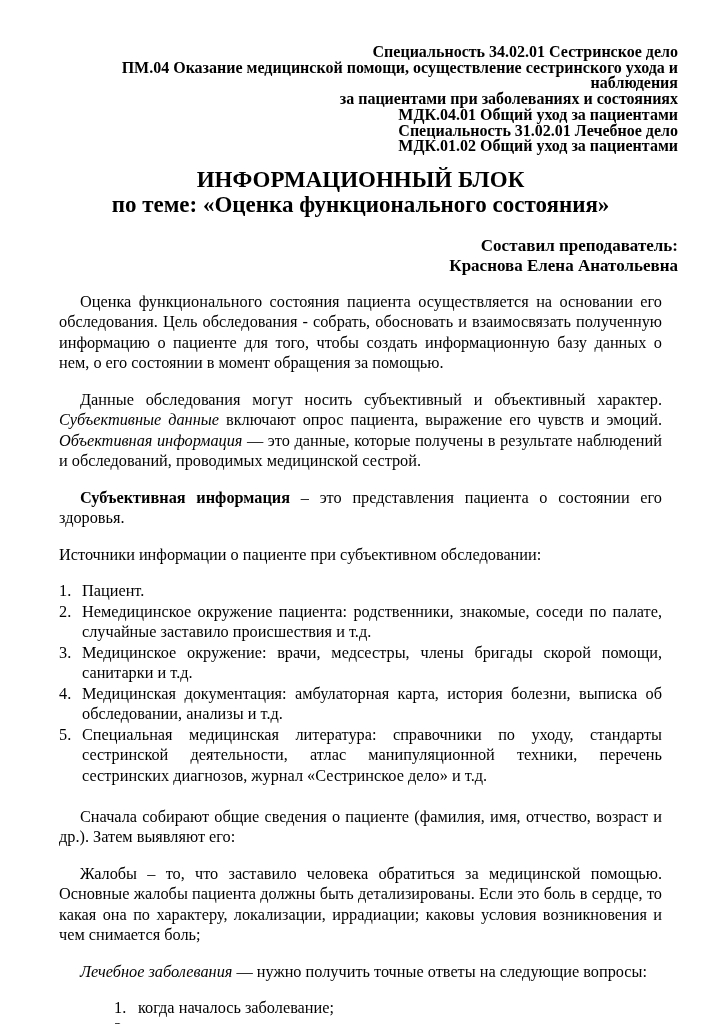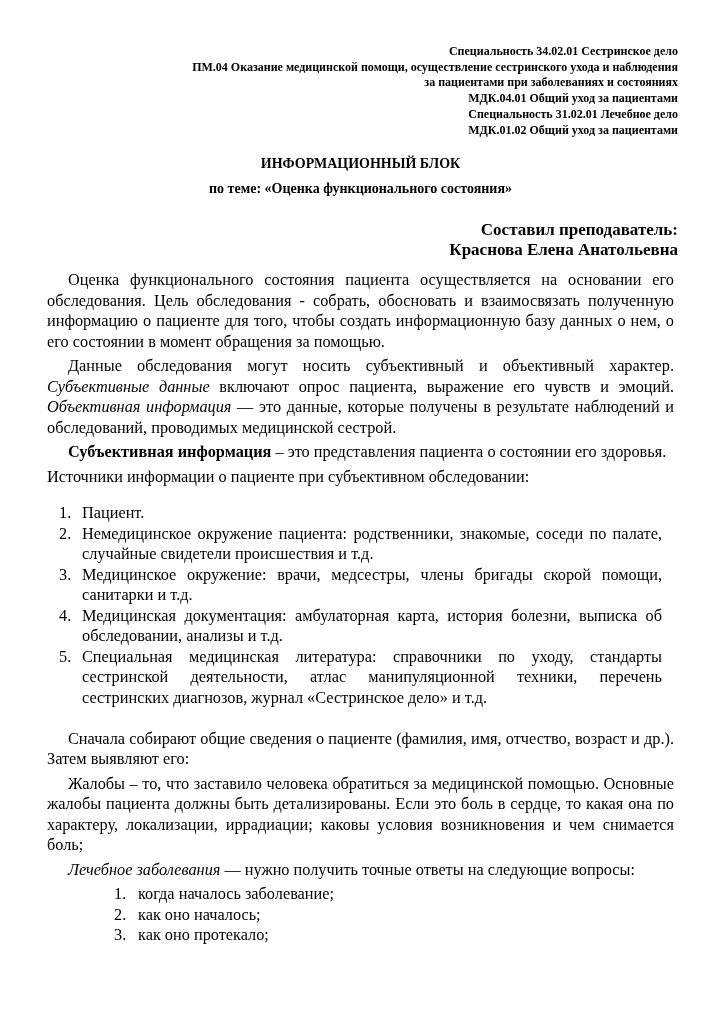--- a/index.html
+++ b/index.html
@@ -13,50 +13,50 @@
     height: 1024px;
     box-sizing: border-box;
     background: #ffffff;
     color: #000000;
     padding: 44px 46px 0 43px;
     overflow: hidden;
     font-family: "Liberation Serif", "DejaVu Serif", serif;
   }
   
   .doc-header {
-    font-size: 12px;
+    font-size: 16px;
     font-weight: bold;
     line-height: 15.7px;
     text-align: right;
   }
   
   .title-block {
     margin-top: 13px;
     text-align: center;
     font-weight: bold;
-    font-size: 14px;
+    font-size: 23px;
     line-height: 25px;
   }
   
   .author-block {
     margin-top: 19px;
     text-align: right;
     font-weight: bold;
     font-size: 17px;
     line-height: 20px;
   }
   
   .doc-body {
     margin-top: 10px;
     font-size: 16.3px;
     line-height: 20.5px;
     text-align: justify;
   }
   .doc-body p {
-    margin: 4px;
+    margin: 16px;
   }
   p.indent {
     text-indent: 21px;
   }
   p.gap-above {
     margin-top: 20.5px;
   }
   
   ol.sources {
     margin: 16px;
@@ -121,21 +121,21 @@
     <p class="indent">Оценка функционального состояния пациента осуществляется на основании его обследования. Цель обследования - собрать, обосновать и взаимосвязать полученную информацию о пациенте для того, чтобы создать информационную базу данных о нем, о его состоянии в момент обращения за помощью.</p>
 
     <p class="indent"><span>Данные обследования могут носить субъективный и объективный характер. </span><i>Субъективные данные</i><span> включают опрос пациента, выражение его чувств и эмоций. </span><i>Объективная информация</i><span> — это данные, которые получены в результате наблюдений и обследований, проводимых медицинской сестрой.</span></p>
 
     <p class="indent"><b>Субъективная информация</b><span> – это представления пациента о состоянии его здоровья.</span></p>
 
     <p>Источники информации о пациенте при субъективном обследовании:</p>
 
     <ol class="sources">
       <li>Пациент.</li>
-      <li>Немедицинское окружение пациента: родственники, знакомые, соседи по палате, случайные свидетели происшествия и т.д.</li>
+      <li>Немедицинское окружение пациента: родственники, знакомые, соседи по палате, случайные заставило происшествия и т.д.</li>
       <li>Медицинское окружение: врачи, медсестры, члены бригады скорой помощи, санитарки и т.д.</li>
       <li>Медицинская документация: амбулаторная карта, история болезни, выписка об обследовании, анализы и т.д.</li>
       <li>Специальная медицинская литература: справочники по уходу, стандарты сестринской деятельности, атлас манипуляционной техники, перечень сестринских диагнозов, журнал «Сестринское дело» и т.д.</li>
     </ol>
 
     <p class="indent gap-above">Сначала собирают общие сведения о пациенте (фамилия, имя, отчество, возраст и др.). Затем выявляют его:</p>
 
     <p class="indent">Жалобы – то, что заставило человека обратиться за медицинской помощью. Основные жалобы пациента должны быть детализированы. Если это боль в сердце, то какая она по характеру, локализации, иррадиации; каковы условия возникновения и чем снимается боль;</p>
 
 

